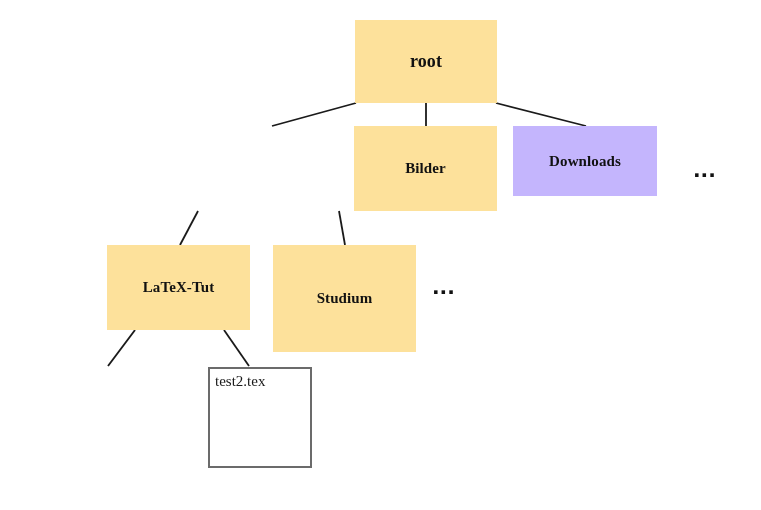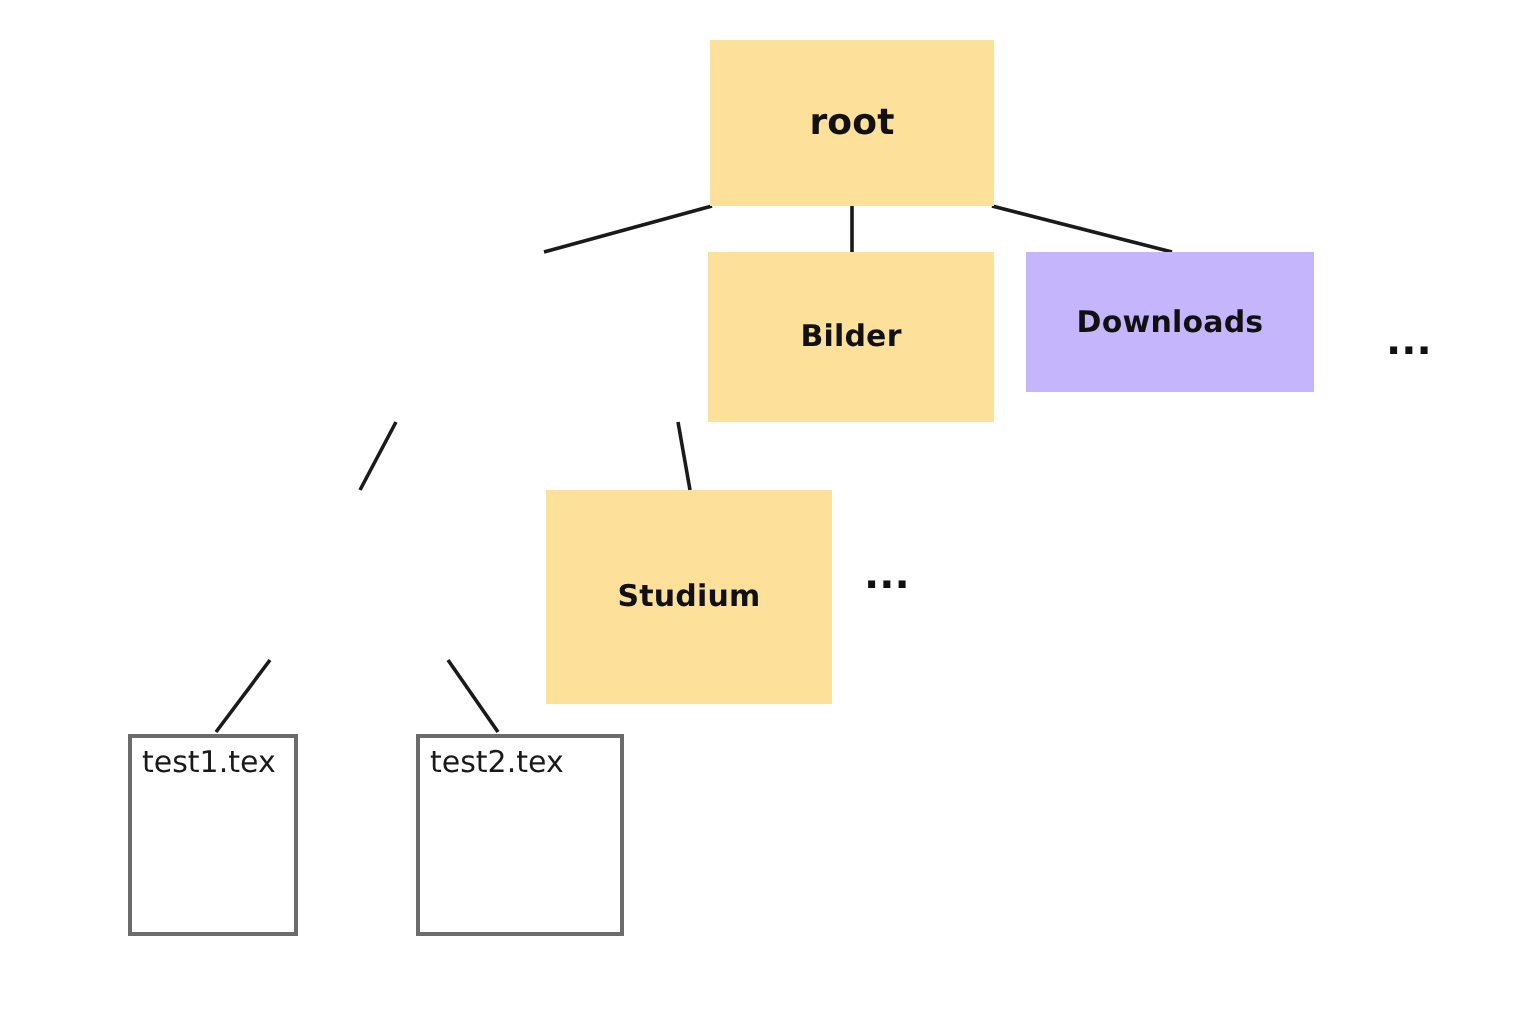--- a/index.html
+++ b/index.html
@@ -31,20 +31,21 @@
     height: 510px;
     pointer-events: none;
   }
   .node {
     position: absolute;
     box-sizing: border-box;
     display: flex;
     align-items: center;
     justify-content: center;
     text-align: right;
+    font-family: Liberation Serif, serif;
   }
   .node.folder {
     background: #fde19b;
     color: #111111;
     font-weight: bold;
     letter-spacing: 0.1px;
   }
   .node.folder .node-label {
     line-height: 1.1;
   }
@@ -87,24 +88,24 @@
 
 <div class="node folder" style="left: 355px; top: 20px; width: 142px; height: 83px; background: rgb(253, 225, 155); color: rgb(17, 17, 17);">
       <span class="node-label" style="font-size: 18px;">root</span>
     </div>
     <div class="node folder" style="left: 354px; top: 126px; width: 143px; height: 85px; background: rgb(253, 225, 155); color: rgb(17, 17, 17);">
       <span class="node-label" style="font-size: 15px;">Bilder</span>
     </div>
     <div class="node folder" style="left: 513px; top: 126px; width: 144px; height: 70px; background: #c4b5fd; color: rgb(17, 17, 17);">
       <span class="node-label" style="font-size: 15px;">Downloads</span>
     </div>
+    <div class="node folder" style="left: 107px; top: 245px; width: 143px; height: 85px; background: rgb(253, 225, 155); color: rgb(17, 17, 17);">
+      <span class="node-label" style="font-size: 15px;">LaTeX-Tut</span>
+    </div>
     <div class="node folder" style="left: 273px; top: 245px; width: 143px; height: 107px; background: rgb(253, 225, 155); color: rgb(17, 17, 17);">
       <span class="node-label" style="font-size: 15px;">Studium</span>
-    </div>
-    <div class="node file" style="left: 64px; top: 367px; width: 85px; height: 101px; background: rgb(255, 255, 255); border-color: rgb(107, 107, 107);">
-      <span class="node-label" style="font-size: 15px;">test1.tex</span>
     </div>
     <div class="node file" style="left: 208px; top: 367px; width: 104px; height: 101px; background: rgb(255, 255, 255); border-color: rgb(107, 107, 107);">
       <span class="node-label" style="font-size: 15px;">test2.tex</span>
     </div>
     <div class="ellipsis" style="left: 693px; top: 160px; font-size: 20px;">...</div>
     <div class="ellipsis" style="left: 432px; top: 277px; font-size: 20px;">...</div>
   </div>
 
 </body></html>

